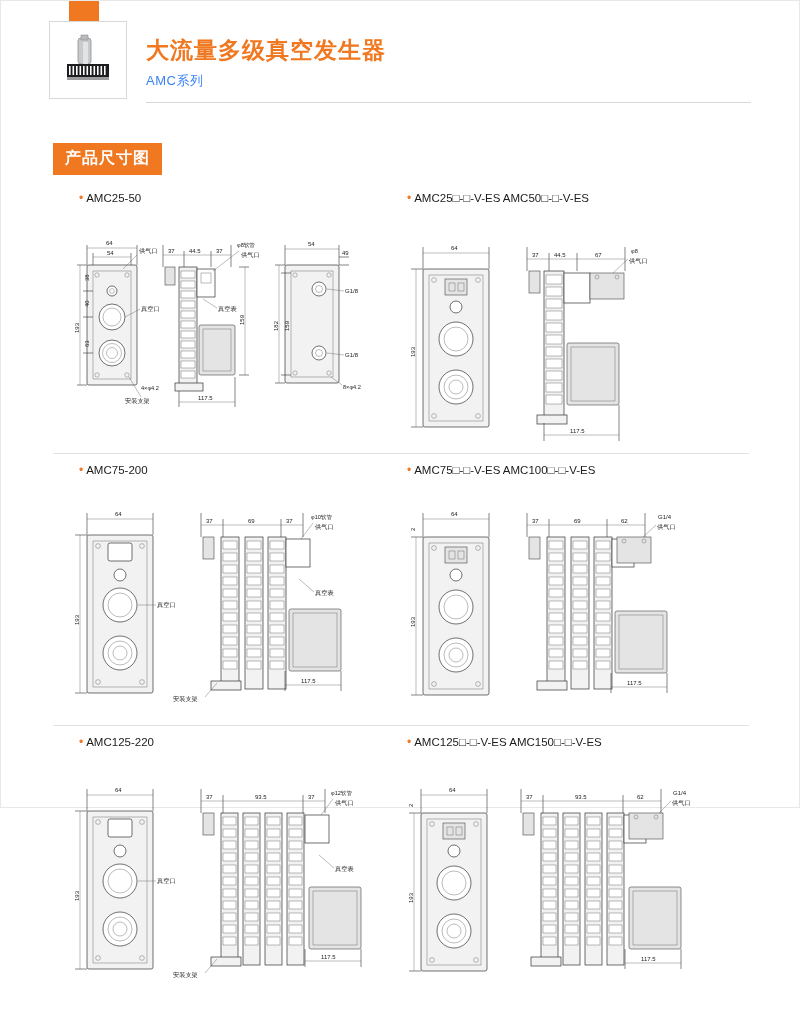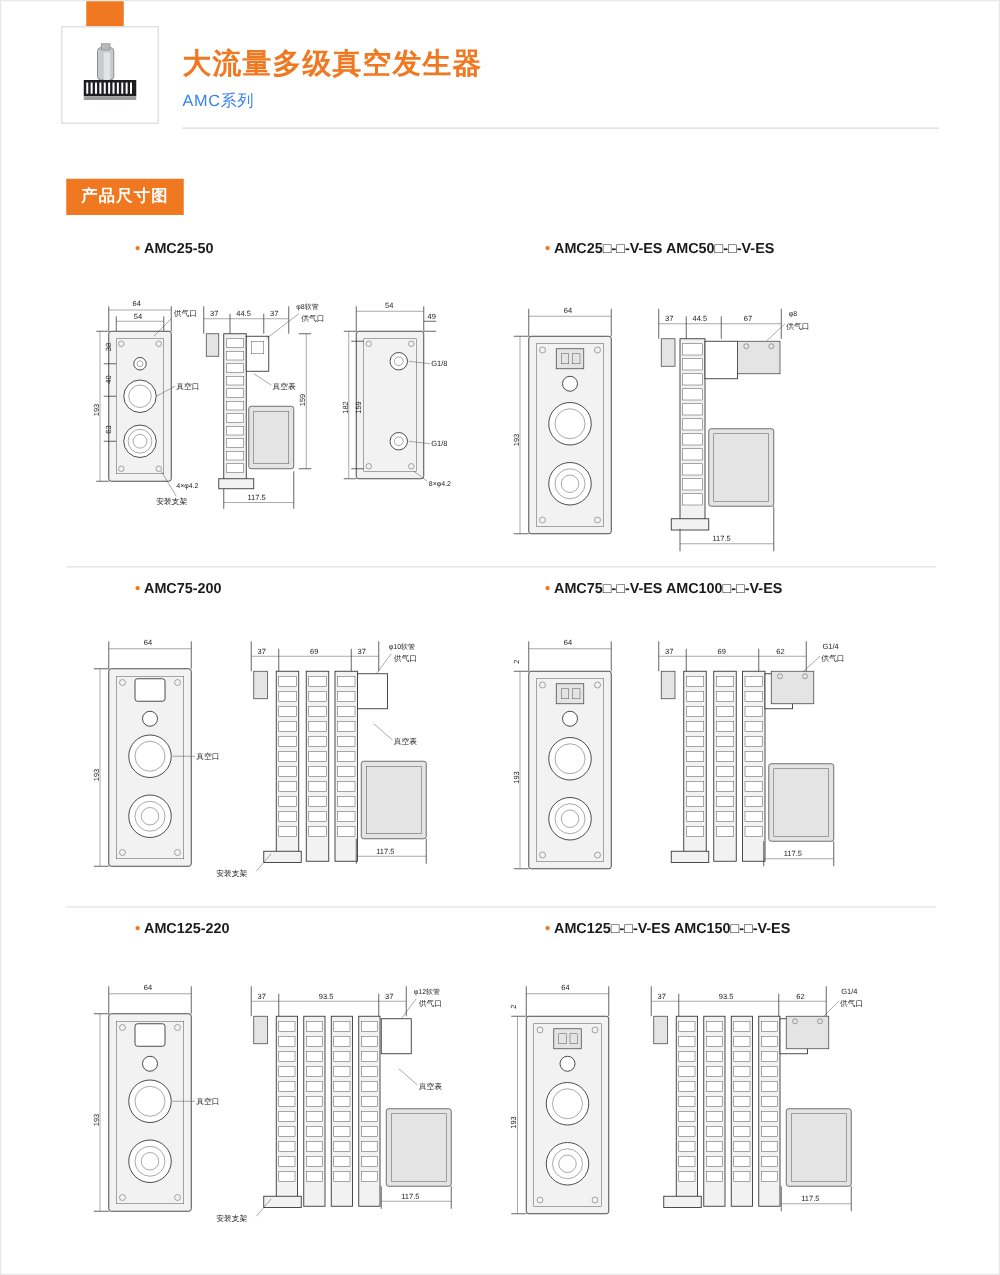--- a/index.html
+++ b/index.html
@@ -11,21 +11,21 @@
     height: 1020px;
     background: #ffffff;
     font-family: "Liberation Sans", sans-serif;
     color: #231f20;
     position: relative;
     overflow: hidden;
   }
   .page {
     position: relative;
     width: 800px;
-    height: 1020px;
+    height: 808px;
     background: #fff;
     box-sizing: border-box;
     border: 1px solid #e8e8e8;
   }
 
   
   .header {
     position: relative;
     height: 112px;
   }
@@ -78,21 +78,21 @@
     background: #d9d9d9;
   }
 
   
   .section-title {
     position: absolute;
     left: 52px;
     top: 142px;
     background: #f07820;
     color: #ffffff;
-    font-size: 13px;
+    font-size: 16px;
     font-weight: bold;
     padding: 5px 12px 6px 12px;
     letter-spacing: 1px;
   }
 
   
   .blocks {
     position: absolute;
     left: 0;
     top: 180px;
@@ -116,24 +116,23 @@
     top: 0;
     height: 272px;
   }
   .cell.left { left: 52px; width: 348px; }
   .cell.right { left: 380px; width: 348px; }
   .cell-label {
     position: absolute;
     top: 10px;
     left: 26px;
     font-size: 11.5px;
-    font-weight: bold;
+    font-weight: normal;
     color: #1b1b1b;
     white-space: nowrap;
-    margin-left: 29px;
   }
   .cell-label .bullet {
     color: #f07820;
     font-size: 12px;
     margin-right: 3px;
   }
   .draw {
     position: absolute;
     left: 0;
     top: 26px;

